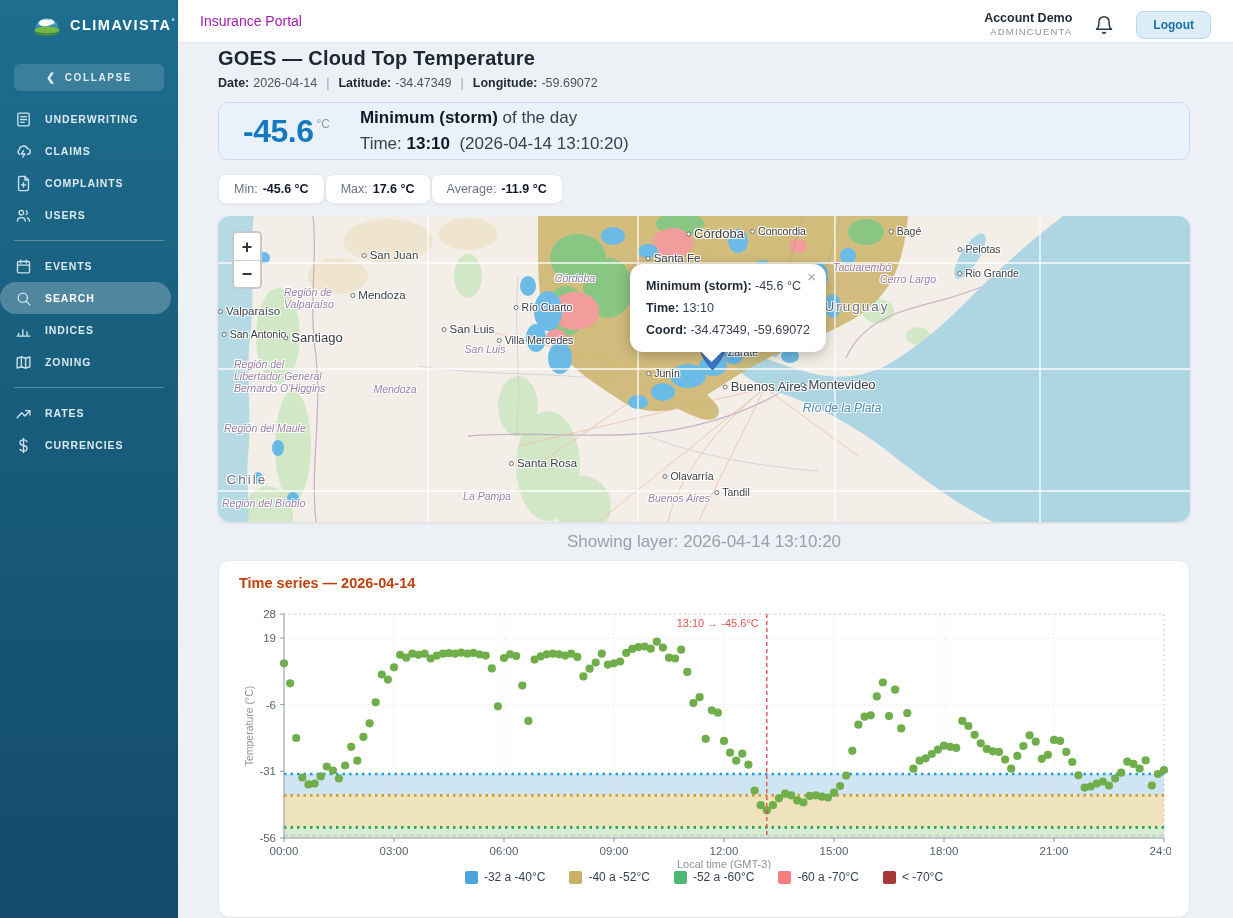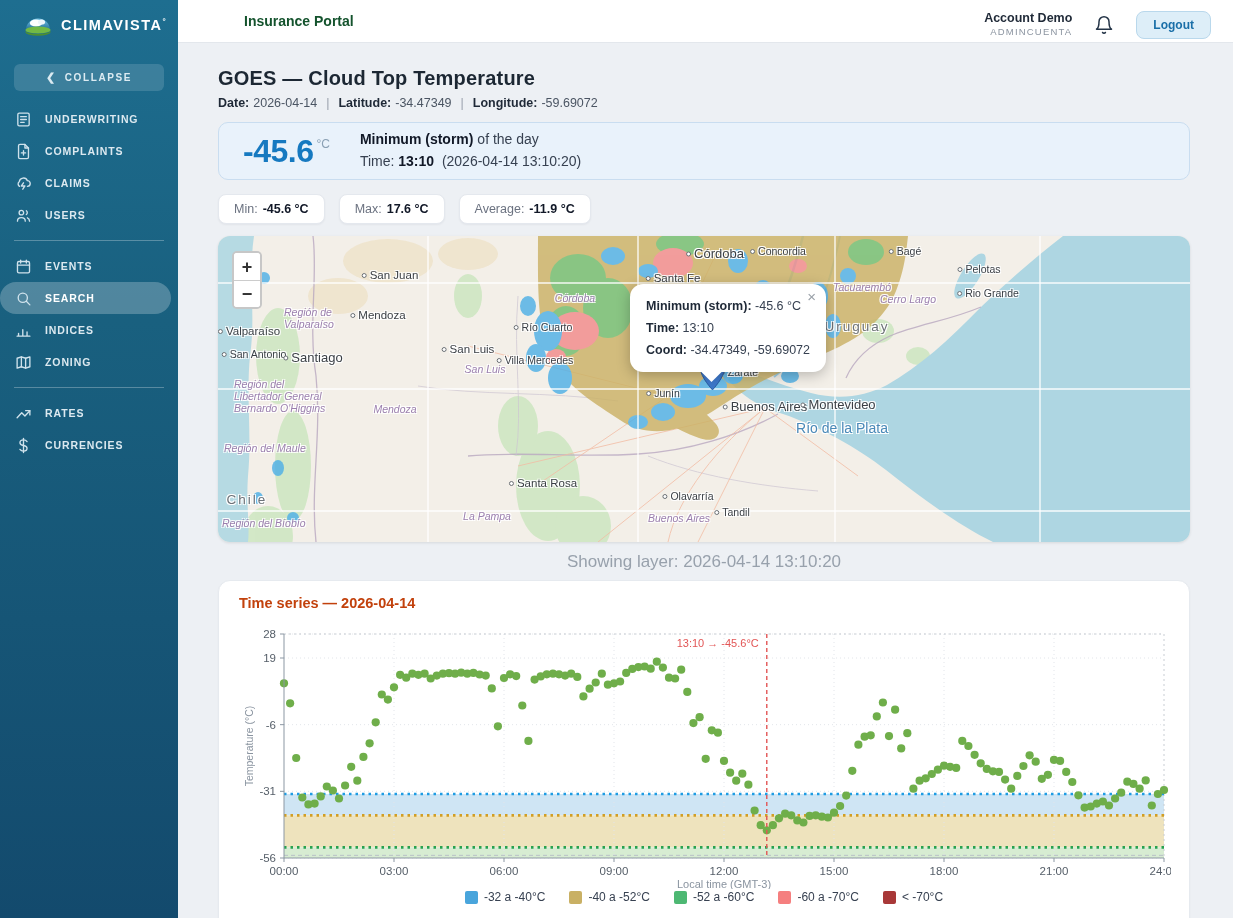--- a/index.html
+++ b/index.html
@@ -4,80 +4,80 @@
 <style>
   html,body{margin:0;padding:0;background:#dfe3e8;}
   *{box-sizing:border-box;}
   #app{position:relative;width:1233px;height:918px;background:#edf0f4;overflow:hidden;
        font-family:"Liberation Sans",sans-serif;color:#1f2937;}
 
   
   .sidebar{position:absolute;left:0;top:0;width:178px;height:918px;
            background:linear-gradient(180deg,#1e6e90 0%,#19607f 35%,#134a6d 100%);
            color:#e8f1f5;z-index:5;}
-  .brand{display:flex;align-items:center;gap:8px;padding:10px 12px 8px 23px;}
+  .brand{display:flex;align-items:center;gap:8px;padding:10px 12px 8px 32px;}
   .brand-name{font-size:14.5px;font-weight:bold;letter-spacing:1.5px;color:#fff;}
   .brand-sup{font-size:8px;vertical-align:super;color:#fff;}
   .collapse-btn{margin:16px 14px 6px;height:27px;border-radius:6px;
                 background:rgba(255,255,255,.14);display:flex;align-items:center;justify-content:center;
                 gap:8px;font-size:10px;font-weight:bold;letter-spacing:1.6px;color:#dcebf2;cursor:pointer;}
   .collapse-chev{font-size:11px;}
   .nav{margin-top:12px;}
   .nav-item{display:flex;align-items:center;gap:13px;height:32px;padding:0 10px 0 15px;
             font-size:10.5px;font-weight:bold;letter-spacing:.9px;color:#dce9f0;cursor:pointer;}
   .nav-item .nic{width:17px;height:17px;flex:0 0 17px;color:#cfe2ec;}
   .nav-item.active{background:rgba(255,255,255,.24);border-radius:16px;margin-right:7px;color:#fff;}
   .nav-divider{height:1px;background:rgba(255,255,255,.28);margin:9px 14px;}
 
   
   .header{position:absolute;left:178px;top:0;right:0;height:43px;background:#fff;
           border-bottom:1px solid #e3e7ec;display:flex;align-items:center;padding:0 22px;z-index:4;}
-  .portal-title{font-size:14px;font-weight:bold;color:#14532d;margin-left:44px;}
+  .portal-title{font-size:14px;font-weight:normal;color:#a21caf;}
   .header-right{margin-left:auto;display:flex;align-items:center;gap:22px;margin-top:7px;}
   .account{text-align:right;line-height:1.25;}
   .account-name{font-size:12.5px;font-weight:bold;color:#1f2937;}
   .account-role{font-size:9.5px;color:#8b94a0;letter-spacing:1.2px;}
   .bell{width:20px;height:20px;color:#243447;cursor:pointer;}
   .logout-btn{background:#ddeef8;border:1px solid #b9d8ec;color:#1a6fa8;font-size:12px;font-weight:bold;
               padding:6px 16px;border-radius:8px;cursor:pointer;font-family:inherit;}
 
   
   .main{position:absolute;left:178px;top:43px;width:1055px;height:875px;overflow:hidden;
-        padding:24px 43px 0 40px;background:#edf0f4;}
+        padding:4px 43px 0 40px;background:#edf0f4;}
   .page-title{font-size:20px;font-weight:bold;color:#1c2733;letter-spacing:.2px;}
   .page-meta{margin-top:6px;font-size:12.5px;color:#4b5563;display:flex;align-items:center;}
   .page-meta b{color:#1f2937;margin-right:4px;}
   .meta-sep{color:#9ca3af;margin:0 9px;}
 
   .stat-card{margin-top:12px;height:58px;background:#e9f2fb;border:1px solid #c9ddf0;border-radius:10px;
              display:flex;align-items:center;padding:0 24px;gap:30px;}
   .stat-value{font-size:32px;font-weight:bold;color:#1679c0;letter-spacing:-.5px;}
   .stat-unit{font-size:12px;color:#8aa0b4;font-weight:normal;vertical-align:14px;margin-left:3px;}
-  .stat-lines{font-size:14px;color:#374151;line-height:1.55;}
+  .stat-lines{font-size:17px;color:#374151;line-height:1.55;}
   .stat-lines b{color:#111827;}
 
-  .pills{margin-top:14px;display:flex;gap:14px;}
+  .pills{margin-top:14px;display:flex;}
   .pill{background:#fff;border:1px solid #e4e8ee;border-radius:8px;padding:7px 15px;font-size:12.5px;
         color:#6b7280;box-shadow:0 1px 2px rgba(16,24,40,.05);}
   .pill b{color:#111827;margin-left:5px;}
 
   
   .map-card{position:relative;margin-top:12px;width:972px;height:306px;border-radius:12px;overflow:hidden;
             background:#f3efe8;box-shadow:0 1px 3px rgba(0,0,0,.10);}
   .map-base{position:absolute;left:0;top:0;}
   .m-label{position:absolute;transform:translate(-50%,-50%);font-size:11.5px;color:#3a3f45;white-space:nowrap;
            text-shadow:1px 1px 0 #fff,-1px -1px 0 #fff,1px -1px 0 #fff,-1px 1px 0 #fff;pointer-events:none;z-index:2;}
   .m-label .dot{display:inline-block;width:5px;height:5px;border:1px solid #6b7075;border-radius:50%;
                 background:#fff;margin-right:3px;vertical-align:1px;}
   .m-label.big{font-size:13px;}
   .m-label.small{font-size:10.5px;}
   .m-label.region{font-style:italic;color:#9b7fae;font-size:10.5px;}
   .m-label.region.wrap{white-space:normal;width:92px;text-align:left;line-height:1.15;}
   .m-label.country{color:#6d7278;font-size:13.5px;letter-spacing:2px;}
-  .m-label.water{color:#4a89b8;font-size:14px;}
+  .m-label.water{font-style:italic;color:#4a89b8;font-size:12px;}
   .map-zoom{position:absolute;left:14px;top:15px;width:30px;border:2px solid rgba(0,0,0,.22);border-radius:5px;
             overflow:hidden;background:#fff;z-index:6;}
   .map-zoom button{display:block;width:100%;height:27px;background:#fff;border:0;font-size:18px;font-weight:bold;
             color:#333;cursor:pointer;line-height:1;font-family:inherit;padding:0;}
   .map-zoom button+button{border-top:1px solid #ccc;}
   .marker{position:absolute;z-index:5;}
   .map-popup{position:absolute;left:412px;top:48px;width:196px;background:#fff;border-radius:13px;z-index:7;
              box-shadow:0 3px 14px rgba(0,0,0,.25);padding:12px 16px 10px;font-size:12.5px;color:#374151;}
   .map-popup:after{content:"";position:absolute;bottom:-7px;left:74px;width:15px;height:15px;background:#fff;
              transform:rotate(45deg);}
@@ -127,31 +127,31 @@
     <nav class="nav" id="nav">
         <div class="nav-item">
           <span class="nic"><svg viewBox="0 0 24 24" fill="none" stroke="currentColor" stroke-width="1.9" stroke-linecap="round" stroke-linejoin="round" width="17" height="17">
               <rect x="4" y="3" width="16" height="18" rx="2"></rect>
               <path d="M8 8h8M8 12h8M8 16h5"></path>
             </svg></span>
           <span>UNDERWRITING</span>
         </div>
         <div class="nav-item">
           <span class="nic"><svg viewBox="0 0 24 24" fill="none" stroke="currentColor" stroke-width="1.9" stroke-linecap="round" stroke-linejoin="round" width="17" height="17">
+              <path d="M17.5 16a4 4 0 0 0 0-8 6 6 0 0 0-11.5 1.5A3.8 3.8 0 0 0 6.5 16"></path>
+              <path d="M12 11l-3 4.5h5L11 20"></path>
+            </svg></span>
+          <span>CLAIMS</span>
+        </div>
+        <div class="nav-item">
+          <span class="nic"><svg viewBox="0 0 24 24" fill="none" stroke="currentColor" stroke-width="1.9" stroke-linecap="round" stroke-linejoin="round" width="17" height="17">
               <path d="M14 2H7a2 2 0 0 0-2 2v16a2 2 0 0 0 2 2h10a2 2 0 0 0 2-2V7z"></path>
               <path d="M14 2v5h5M12 11v6M9 14h6"></path>
             </svg></span>
           <span>COMPLAINTS</span>
-        </div>
-        <div class="nav-item">
-          <span class="nic"><svg viewBox="0 0 24 24" fill="none" stroke="currentColor" stroke-width="1.9" stroke-linecap="round" stroke-linejoin="round" width="17" height="17">
-              <path d="M17.5 16a4 4 0 0 0 0-8 6 6 0 0 0-11.5 1.5A3.8 3.8 0 0 0 6.5 16"></path>
-              <path d="M12 11l-3 4.5h5L11 20"></path>
-            </svg></span>
-          <span>CLAIMS</span>
         </div>
         <div class="nav-item">
           <span class="nic"><svg viewBox="0 0 24 24" fill="none" stroke="currentColor" stroke-width="1.9" stroke-linecap="round" stroke-linejoin="round" width="17" height="17">
               <circle cx="9" cy="8" r="3.2"></circle>
               <path d="M3.5 20c0-3 2.5-5 5.5-5s5.5 2 5.5 5"></path>
               <path d="M16 5.4a3.2 3.2 0 0 1 0 5.2M17.5 15.2c1.9.7 3 2.3 3 4.8"></path>
             </svg></span>
           <span>USERS</span>
         </div>
         <div class="nav-divider"></div>

